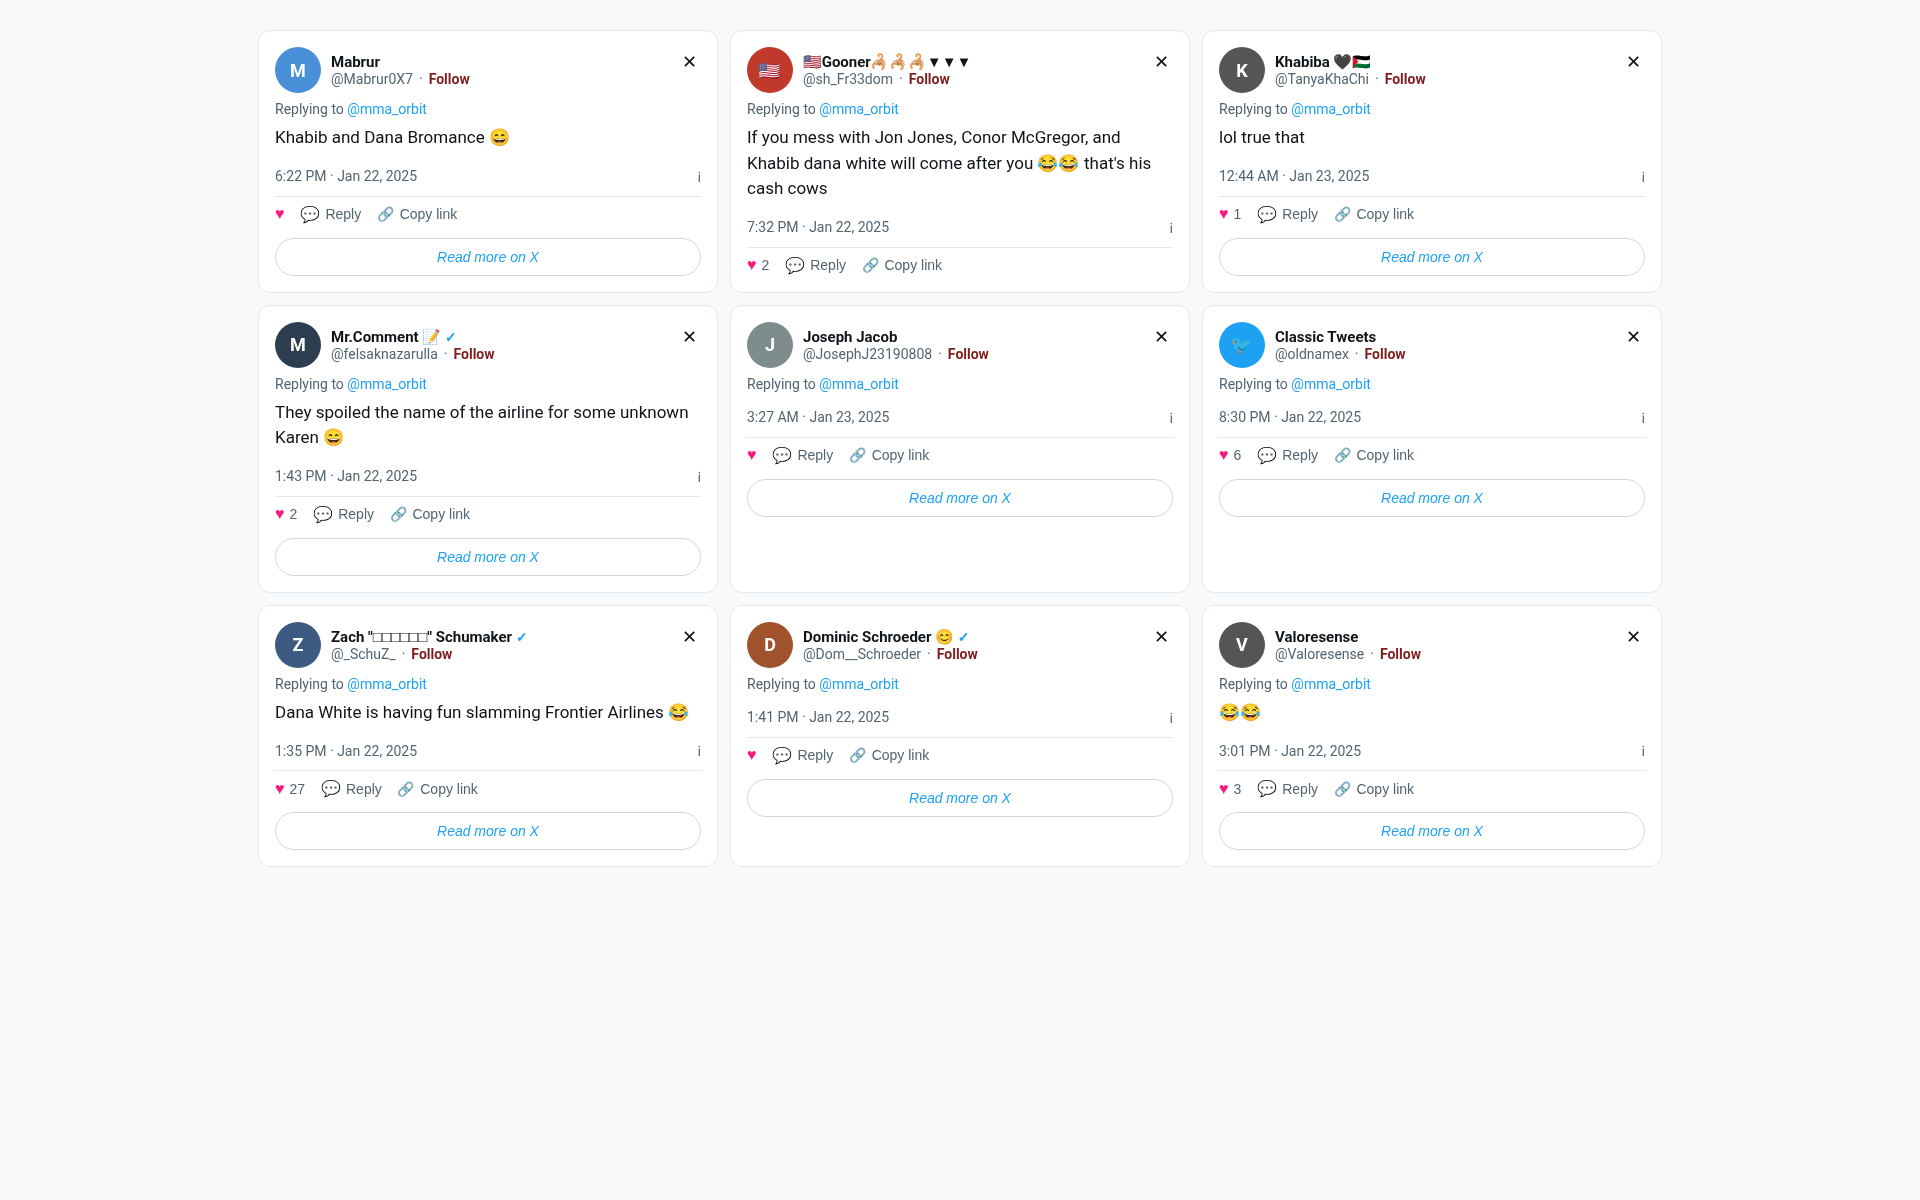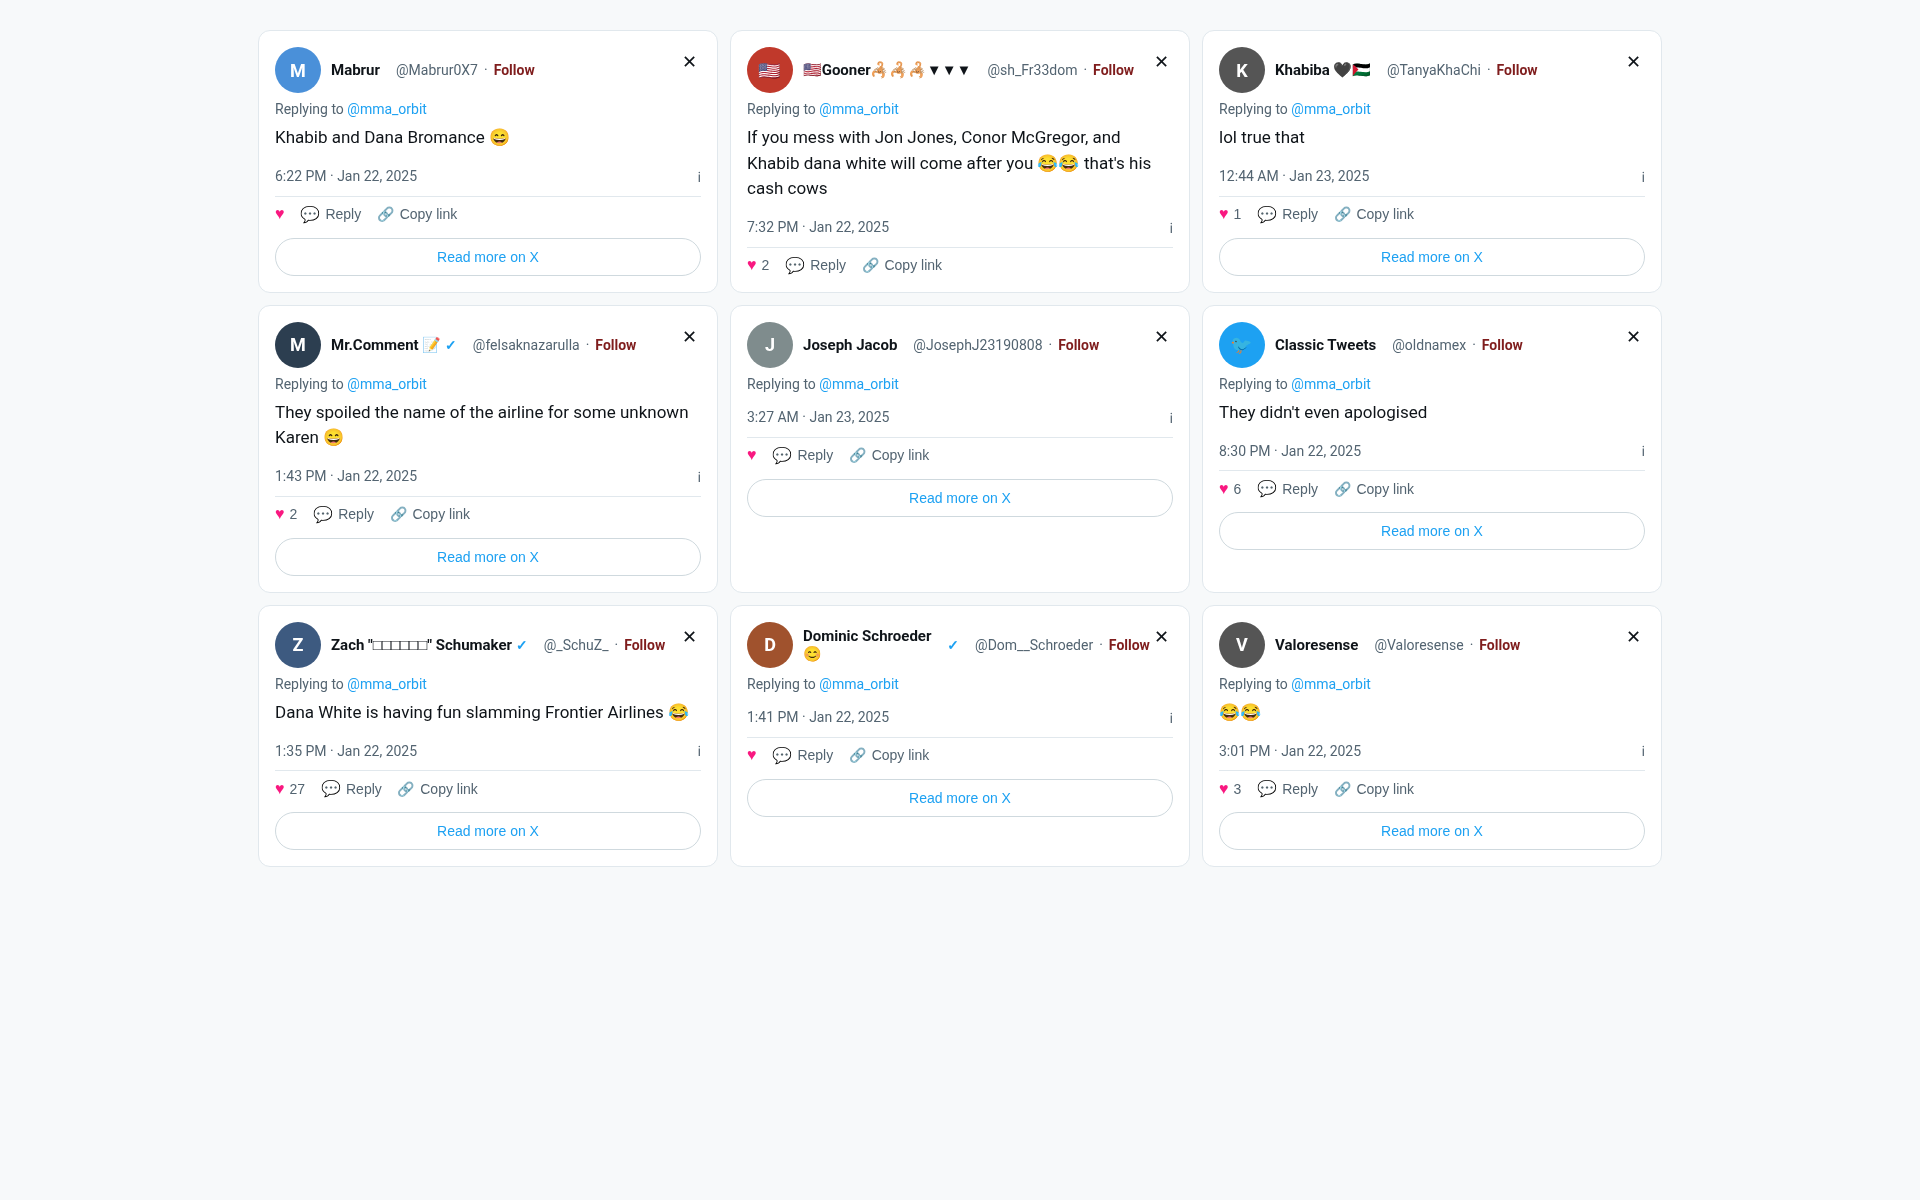--- a/index.html
+++ b/index.html
@@ -54,21 +54,21 @@
     }
     .avatar.mabrur { background: #4a90d9; }
     .avatar.gooner { background: #c0392b; }
     .avatar.khabiba { background: #555; }
     .avatar.mrcomment { background: #2c3e50; }
     .avatar.joseph { background: #7f8c8d; }
     .avatar.classic { background: #1da1f2; }
     .avatar.zach { background: #3d5a80; }
     .avatar.dominic { background: #a0522d; }
     .avatar.valoresense { background: #555; }
-    .user-info { display: flex; flex-direction: row; gap: 16px; }
+    .user-info { display: flex; flex-direction: column; }
     .display-name {
       font-weight: 700;
       font-size: 15px;
       color: #0f1419;
       display: flex;
       align-items: center;
       gap: 4px;
     }
     .verified-badge {
       color: #1da1f2;
@@ -142,20 +142,21 @@
       margin-top: 8px;
       padding: 10px;
       border: 1px solid #cfd9de;
       border-radius: 20px;
       background: #fff;
       color: #1da1f2;
       font-size: 14px;
       font-weight: 500;
       text-align: center;
       cursor: pointer;
+      font-style: italic;
     }
     .info-icon { color: #536471; font-size: 14px; cursor: pointer; }
     .dot { color: #536471; }
   </style>
 </head>
 <body>
 
 <div class="grid">
 <div class="tweet-card">
       <div class="tweet-header">
@@ -347,21 +348,20 @@
             <div class="username-row">
               <span>@oldnamex</span>
               <span class="dot">·</span>
               <a class="follow-link" href="#">Follow</a>
             </div>
           </div>
         </div>
         <div class="x-icon">✕</div>
       </div>
       <div class="replying-to">Replying to <span>@mma_orbit</span></div>
-      <div class="tweet-text" style="white-space: pre-line;">They didn't even apologised</div>
       <div class="tweet-time">
         <span>8:30 PM · Jan 22, 2025</span>
         <span class="info-icon">ℹ</span>
       </div>
       <div class="tweet-actions">
         <button class="action-btn">
           <span class="heart-icon">♥</span>
           <span class="like-count">6</span>
         </button>
         <button class="action-btn">

